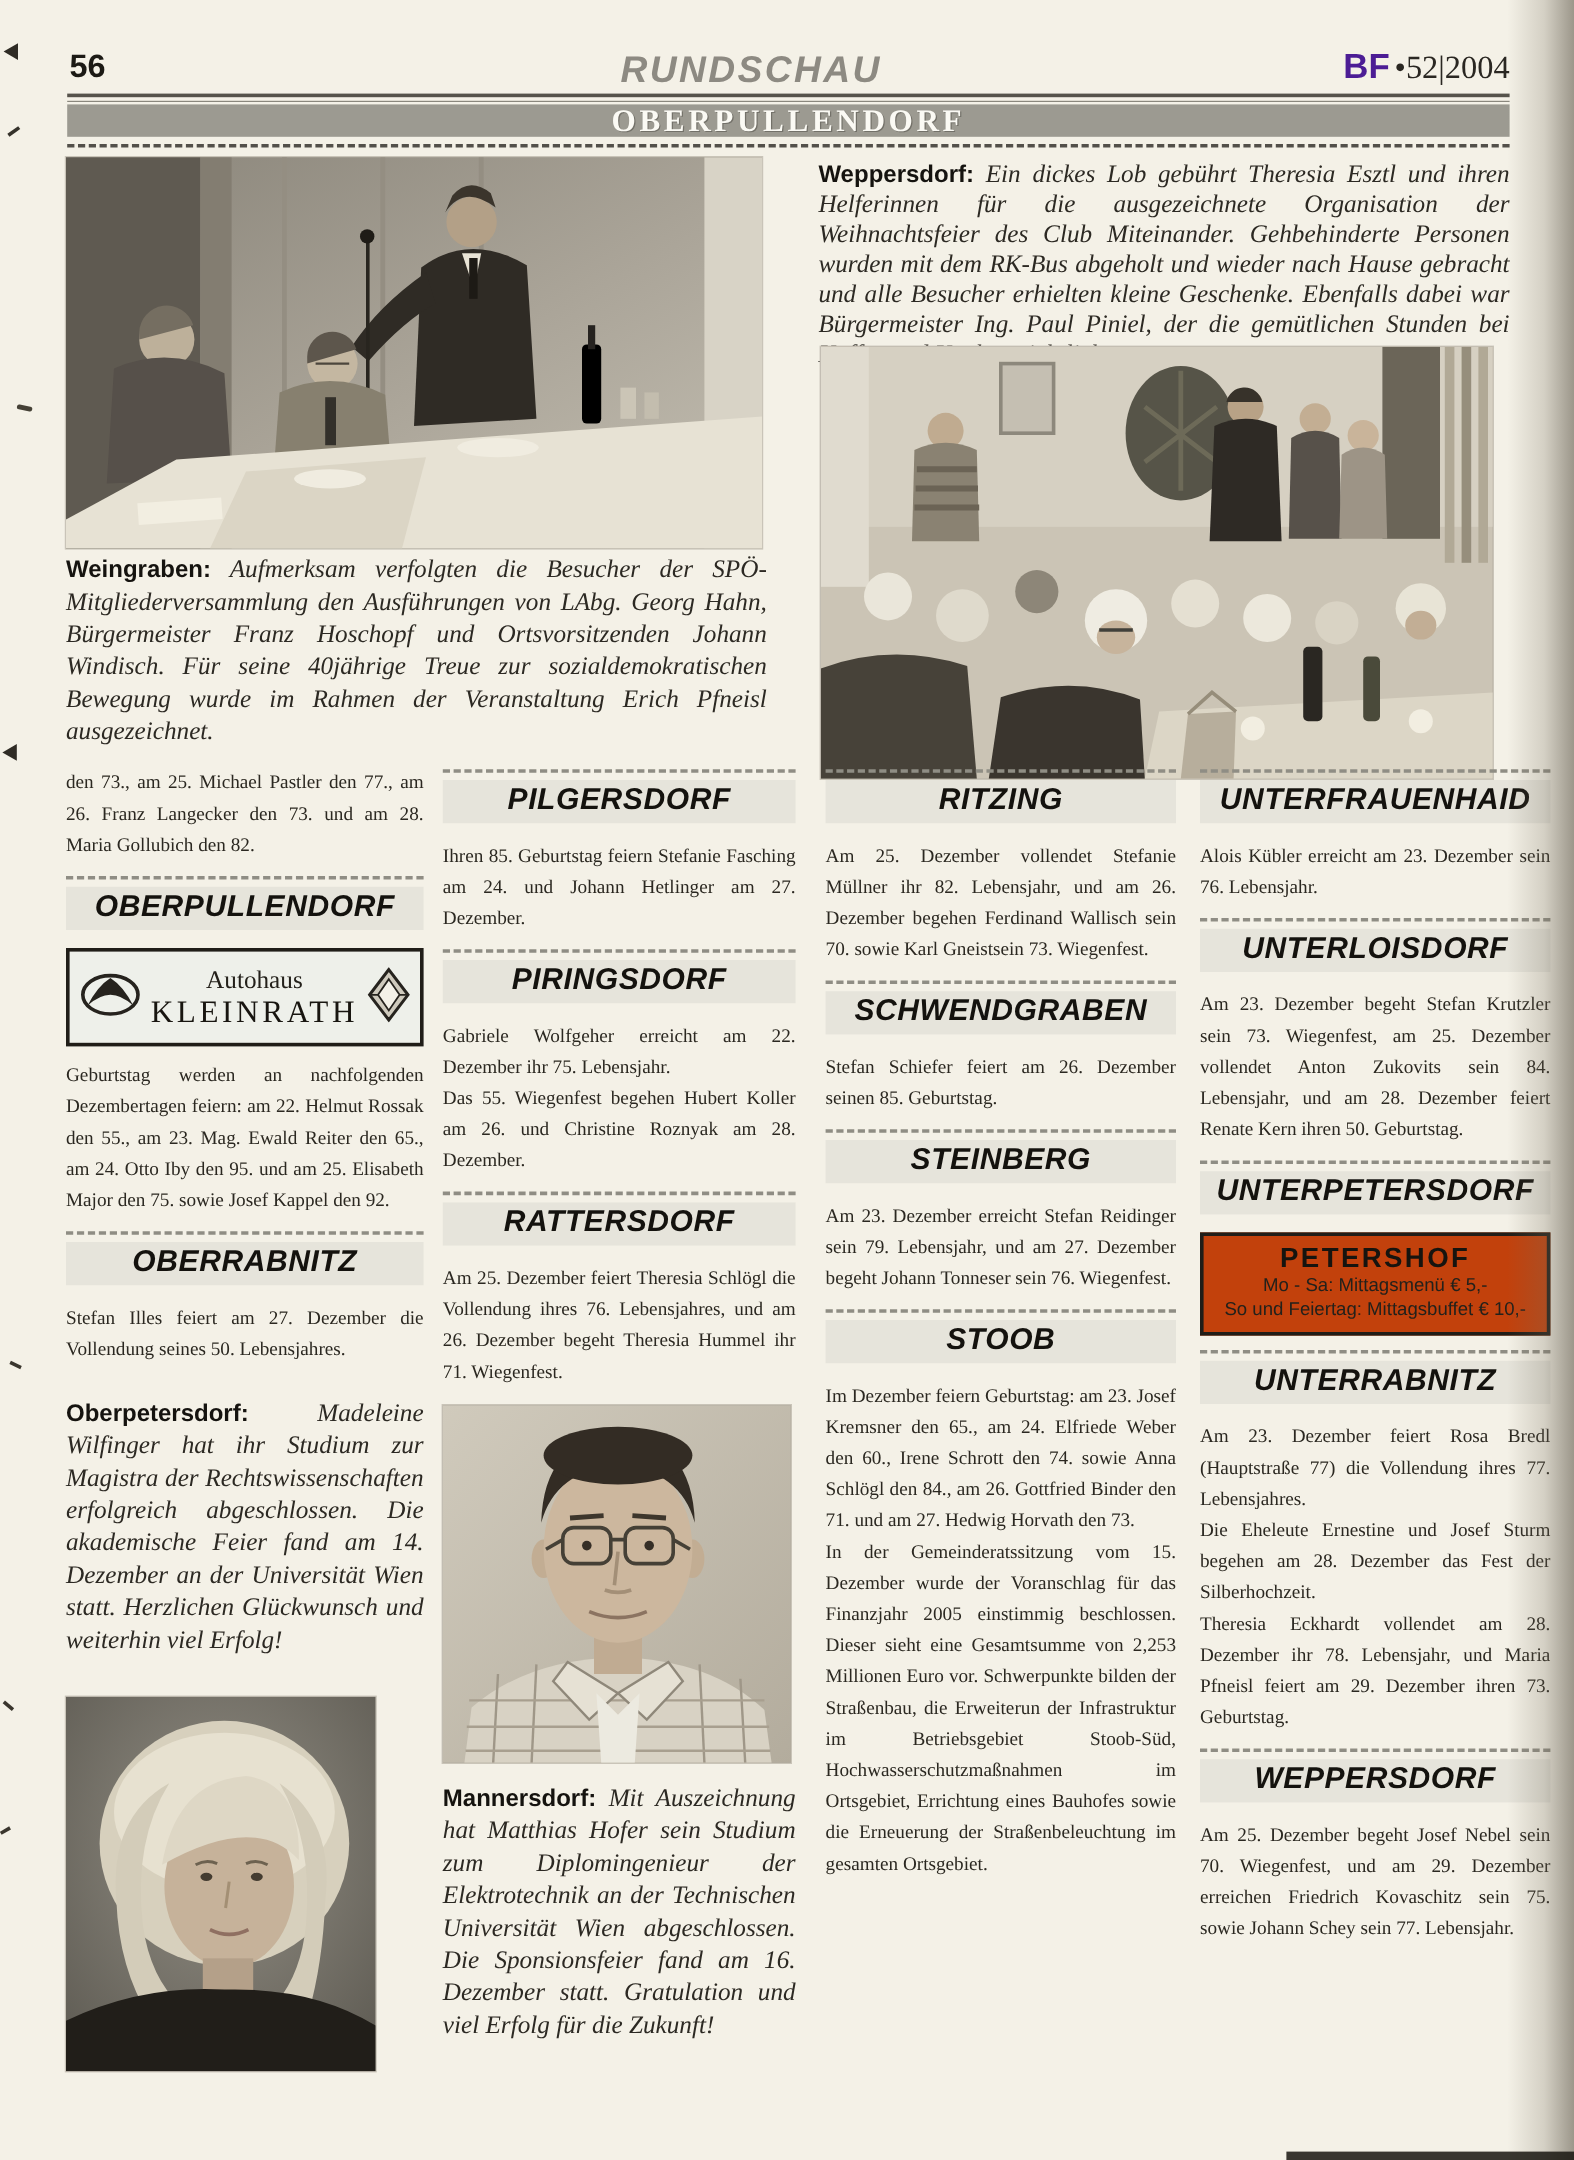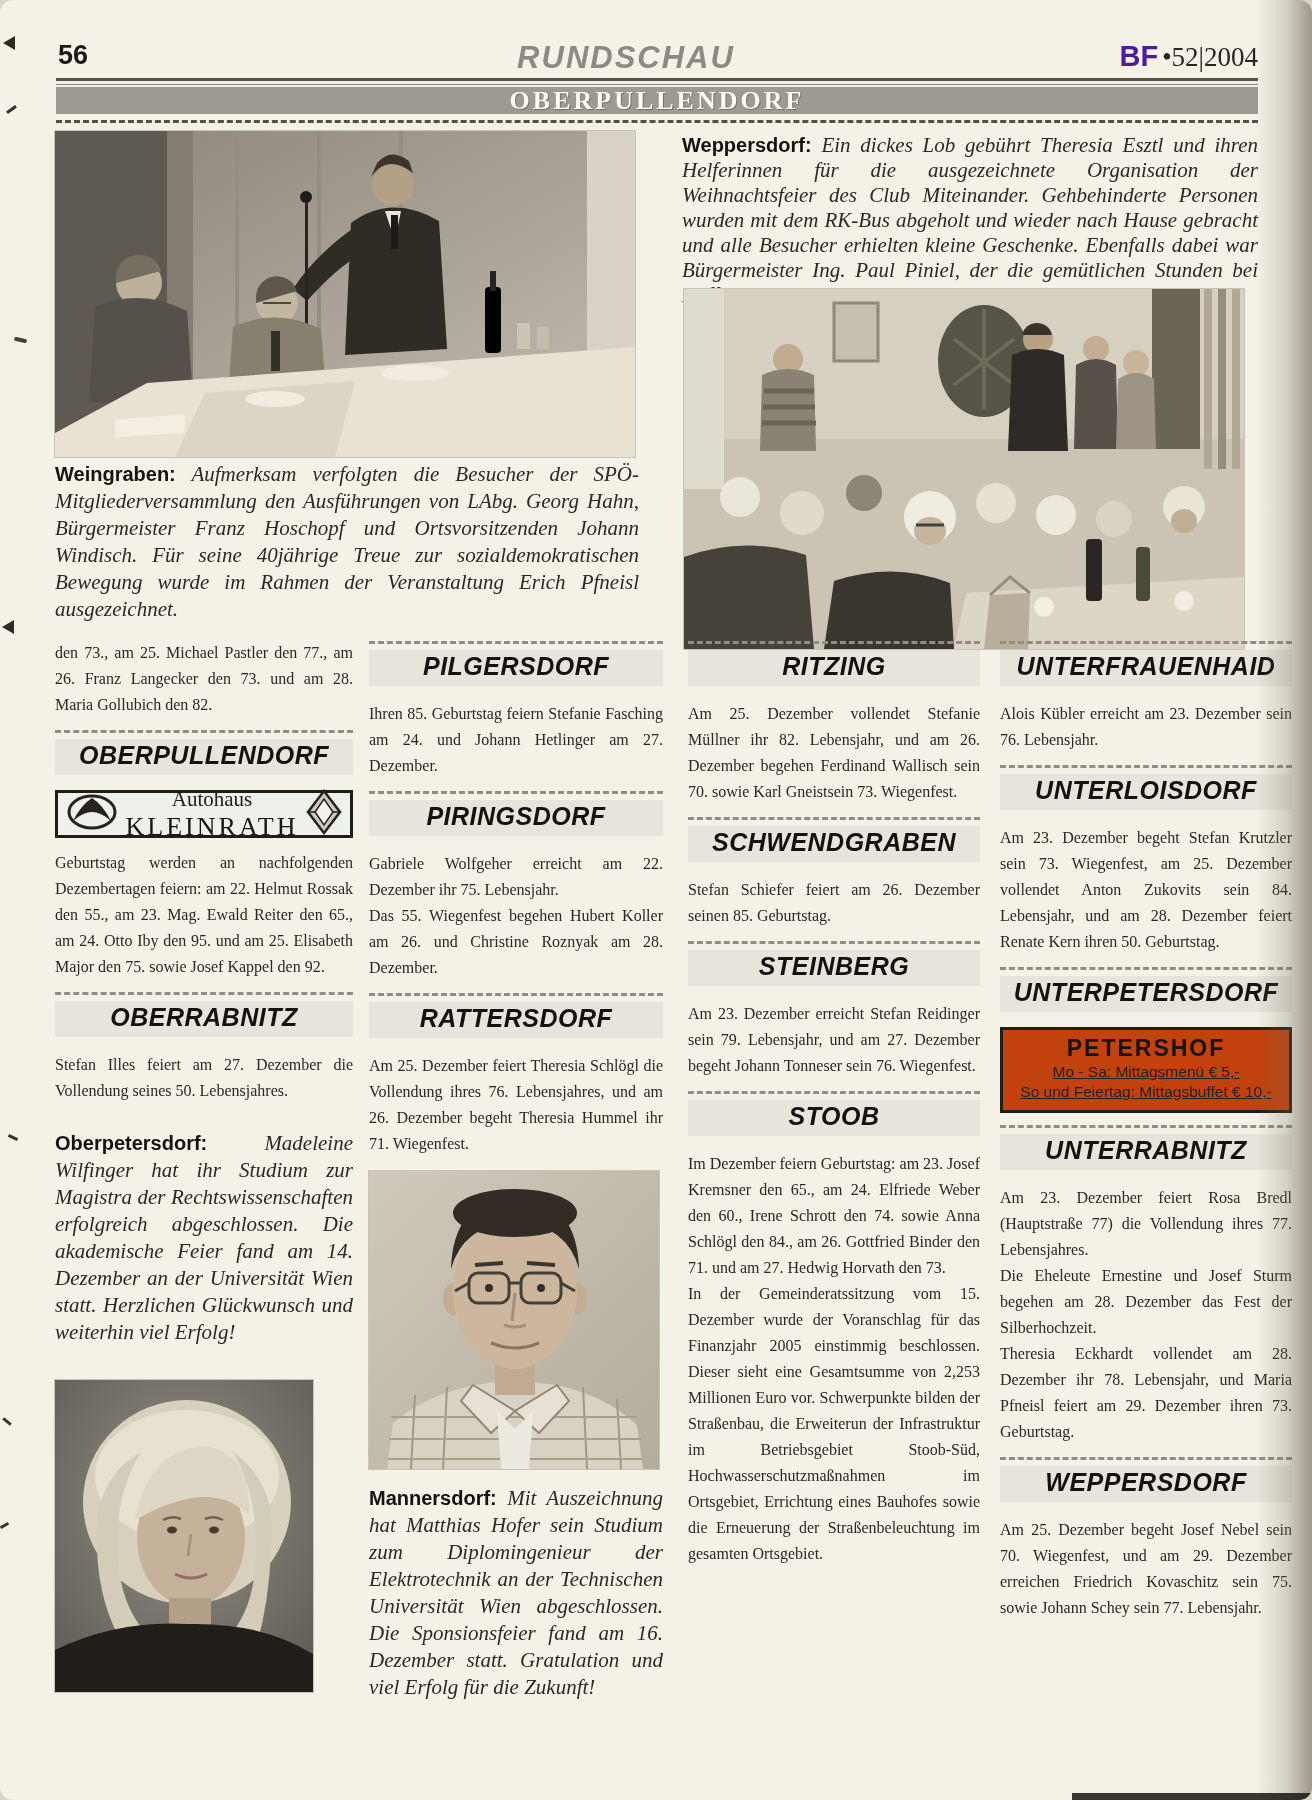--- a/index.html
+++ b/index.html
@@ -1,17 +1,17 @@
 <!DOCTYPE html>
 <html lang="de"><head>
 <meta charset="utf-8">
 <style>
   html,body{margin:0;padding:0;background:#d9d4c8;}
   .page{position:relative;width:1312px;height:1800px;background:#f4f1e7;overflow:hidden;
-        font-family:"Liberation Serif", serif;color:#2b2821;border-radius:13px;}
+        font-family:"Liberation Serif", serif;color:#2b2821;}
   
   .hdr-pageno{position:absolute;left:58px;top:40px;font:700 27px "Liberation Sans",sans-serif;color:#1c1a15;}
   .hdr-masthead{position:absolute;left:0;right:60px;top:40px;text-align:center;
         font:italic 700 31px "Liberation Sans",sans-serif;color:#8d8a82;letter-spacing:2px;}
   .hdr-brand{position:absolute;right:54px;top:40px;white-space:nowrap;}
   .hdr-brand .bf{font:700 29px "Liberation Sans",sans-serif;color:#4c1d95;}
   .hdr-brand .issue{font:400 27px "Liberation Serif",serif;color:#2a2722;margin-left:4px;}
   .toprule{position:absolute;left:56px;top:78px;width:1202px;height:3px;
         border-top:3px solid #56534b;border-bottom:1px solid #8a877d;}
   .banner{position:absolute;left:56px;top:87px;width:1202px;height:27px;background:#9c9a91;
@@ -37,28 +37,28 @@
   .c3{left:688px;width:292px;}
   .c4{left:1000px;width:292px;}
   .sec{margin:12px 0 15px;}
   .col > .sec:first-child{margin-top:0;}
   .sec .dash{border-top:3px dashed #8f8d84;margin-bottom:6px;height:0;}
   .sec .bar{background:#e6e4db;text-align:center;font:italic 700 25px "Liberation Sans",sans-serif;
         color:#14120e;padding:2px 0 5px;letter-spacing:.5px;}
   .gap{margin-top:26px;}
   
   .adbox{border:3px solid #201d18;background:#eef0ea;box-sizing:border-box;}
-  .kleinrath{display:flex;align-items:center;justify-content:flex-start;height:48px;
+  .kleinrath{display:flex;align-items:center;justify-content:flex-start;height:82px;
         margin:14px 0 2px;padding:4px 8px;}
   .kleinrath .adtxt{flex:1;text-align:center;}
   .kleinrath .ad1{display:block;font:400 21px "Liberation Serif",serif;color:#23201a;}
   .kleinrath .ad2{display:block;font:400 26px "Liberation Serif",serif;letter-spacing:3px;color:#181510;}
   .petershof{text-align:center;margin:12px 0 4px;padding:5px 4px 8px;background:#c2410c;}
   .petershof .pt{font:700 23px "Liberation Sans",sans-serif;letter-spacing:2px;color:#16140f;}
-  .petershof .pl{font:400 15.5px "Liberation Sans",sans-serif;line-height:20px;color:#23211b;text-decoration:underline;}
+  .petershof .pl{font:400 15.5px "Liberation Sans",sans-serif;line-height:20px;color:#23211b;}
   
   .edge-right{position:absolute;right:0;top:0;width:56px;height:1800px;pointer-events:none;
         background:linear-gradient(to right, rgba(130,122,104,0) 0%, rgba(118,110,93,.25) 55%, rgba(82,75,61,.55) 100%);}
   .edge-bottom{position:absolute;right:0;bottom:0;width:240px;height:7px;background:#17150f;opacity:.85;}
   .scanmark{position:absolute;}
   .tri{width:0;height:0;border-top:7px solid transparent;border-bottom:7px solid transparent;border-right:12px solid #2f2c25;}
   .m1{left:3px;top:36px;}
   .m2{left:6px;top:108px;width:11px;height:3px;background:#35322b;transform:rotate(-35deg);}
   .m3{left:14px;top:338px;width:13px;height:4px;background:#454136;border-radius:2px;transform:rotate(12deg);}
   .m4{left:2px;top:620px;}

